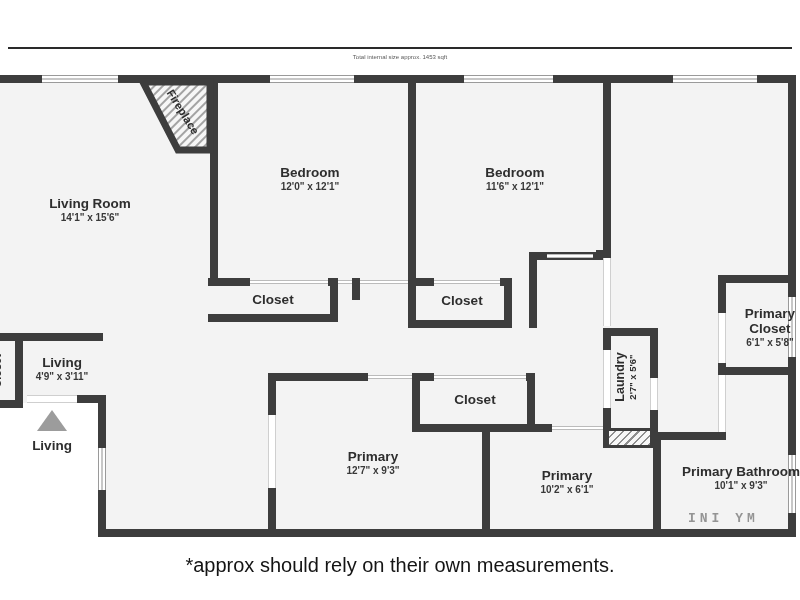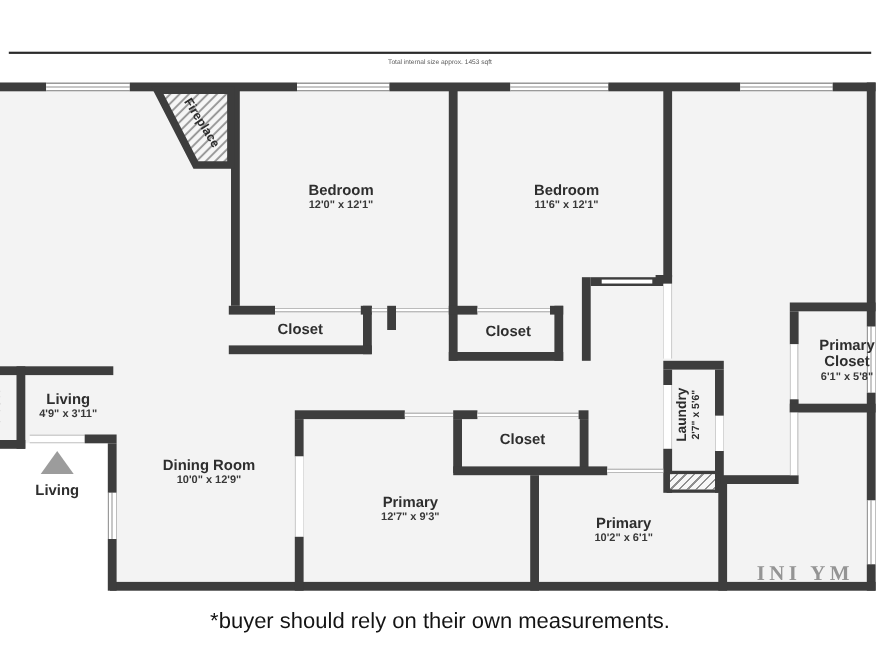--- a/index.html
+++ b/index.html
@@ -16,21 +16,21 @@
   .hatch{background:repeating-linear-gradient(135deg,#f7f7f7 0,#f7f7f7 4px,#8f8f8f 4px,#8f8f8f 5.5px);border:3px solid #3d3d3d;box-sizing:border-box;}
   .rl{position:absolute;transform:translateX(-50%);text-align:center;color:#2e2e2e;z-index:5;}
   .rl .nm{font-weight:bold;font-size:13.5px;line-height:15px;white-space:nowrap;}
   .rl .dm{font-weight:bold;font-size:10px;line-height:13px;white-space:nowrap;color:#383838;}
   .wrapname .nm{white-space:normal;width:78px;margin:0 auto;}
   .rot{position:absolute;text-align:center;color:#2e2e2e;z-index:5;}
   .tri{width:0;height:0;border-left:15px solid transparent;border-right:15px solid transparent;border-bottom:21px solid #9c9c9c;}
   #topline{background:#2a2a2a;}
   #sizenote{font-size:6px;color:#5a5a5a;transform:translateX(-50%);white-space:nowrap;z-index:5;}
   #disclaimer{width:800px;text-align:center;font-size:20px;color:#141414;z-index:5;}
-  #watermark{font-family:Liberation Serif, serif;font-weight:bold;font-size:19px;letter-spacing:4px;color:rgba(70,70,70,0.55);z-index:2;white-space:nowrap;}
+  #watermark{font-family:Liberation Mono, monospace;font-weight:bold;font-size:13px;letter-spacing:4px;color:rgba(70,70,70,0.55);z-index:2;white-space:nowrap;}
 </style>
 </head>
 <body>
 
 <div id="page">
 
   <div id="topline" class="abs" style="left:8px;top:47px;width:784px;height:2px"></div>
   <div id="sizenote" class="abs" style="left:400px;top:54px">Total internal size approx. 1453 sqft</div>
 
   <div class="abs fill" style="left:0;top:75px;width:796px;height:266px"></div>
@@ -131,20 +131,24 @@
         <rect width="6" height="6" fill="#f6f6f6"></rect>
         <line x1="1" y1="0" x2="1" y2="6" stroke="#8f8f8f" stroke-width="1.6"></line>
       </pattern>
     </defs>
     <polygon points="8,12 75,12 75,80 43,80" fill="url(#hp)" stroke="#3d3d3d" stroke-width="7"></polygon>
   </svg>
   <div class="rot" style="left:183px;top:112px;transform:translate(-50%,-50%) rotate(58deg);font-weight:bold;font-size:11.5px">Fireplace</div>
 
   <div class="abs tri" style="left:37px;top:410px;z-index:5"></div>
 
+  <div class="rl" style="left:90px;top:196px">
+    <div class="nm">Living Room</div>
+    <div class="dm">14'1" x 15'6"</div>
+  </div>
 
   <div class="rl" style="left:310px;top:165px">
     <div class="nm">Bedroom</div>
     <div class="dm">12'0" x 12'1"</div>
   </div>
 
   <div class="rl" style="left:515px;top:165px">
     <div class="nm">Bedroom</div>
     <div class="dm">11'6" x 12'1"</div>
   </div>
@@ -165,42 +169,42 @@
 
   <div class="rl" style="left:62px;top:355px">
     <div class="nm">Living</div>
     <div class="dm">4'9" x 3'11"</div>
   </div>
 
   <div class="rl" style="left:52px;top:438px">
     <div class="nm">Living</div>
   </div>
 
-  <div class="rl" style="left:190px;top:415px">
-    <div class="nm">Dining Room</div>
-    <div class="dm">10'0" x 12'9"</div>
-  </div>
 
   <div class="rl" style="left:373px;top:449px">
     <div class="nm">Primary</div>
     <div class="dm">12'7" x 9'3"</div>
   </div>
 
   <div class="rl" style="left:475px;top:392px">
     <div class="nm">Closet</div>
   </div>
 
   <div class="rl" style="left:567px;top:468px">
     <div class="nm">Primary</div>
     <div class="dm">10'2" x 6'1"</div>
   </div>
 
+  <div class="rl" style="left:741px;top:464px">
+    <div class="nm">Primary Bathroom</div>
+    <div class="dm">10'1" x 9'3"</div>
+  </div>
 
   <div class="rot" style="left:626px;top:377px;transform:translate(-50%,-50%) rotate(-90deg);width:110px">
     <div style="font-weight:bold;font-size:12.5px;line-height:13px">Laundry</div>
     <div style="font-weight:bold;font-size:9.5px;line-height:11px">2'7" x 5'6"</div>
   </div>
 
   <div class="rot" style="left:-3px;top:371px;transform:translate(-50%,-50%) rotate(-90deg);width:70px;font-weight:bold;font-size:11px">Closet</div>
 
-  <div id="disclaimer" class="abs" style="left:0;top:554px">*buyer should rely on their own measurements.</div>
+  <div id="disclaimer" class="abs" style="left:0;top:554px">*approx should rely on their own measurements.</div>
 
 </div>
 
 </body></html>

